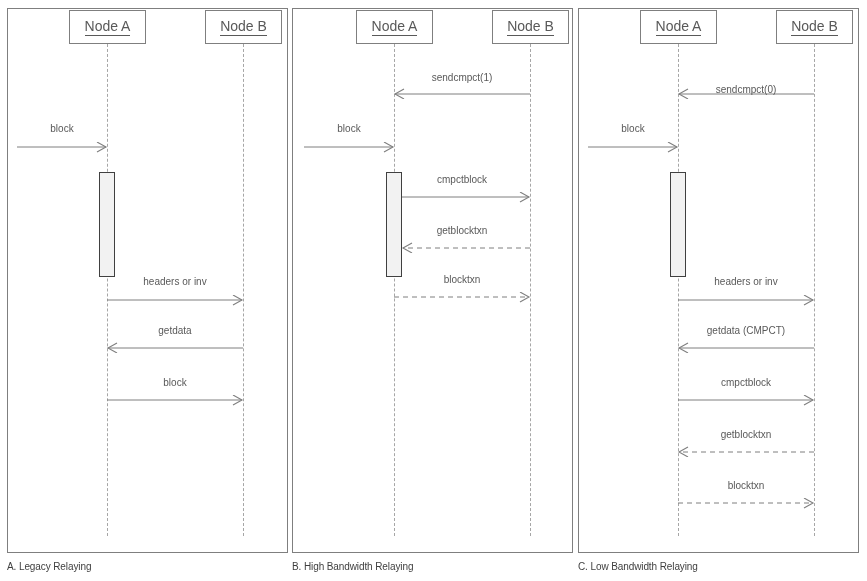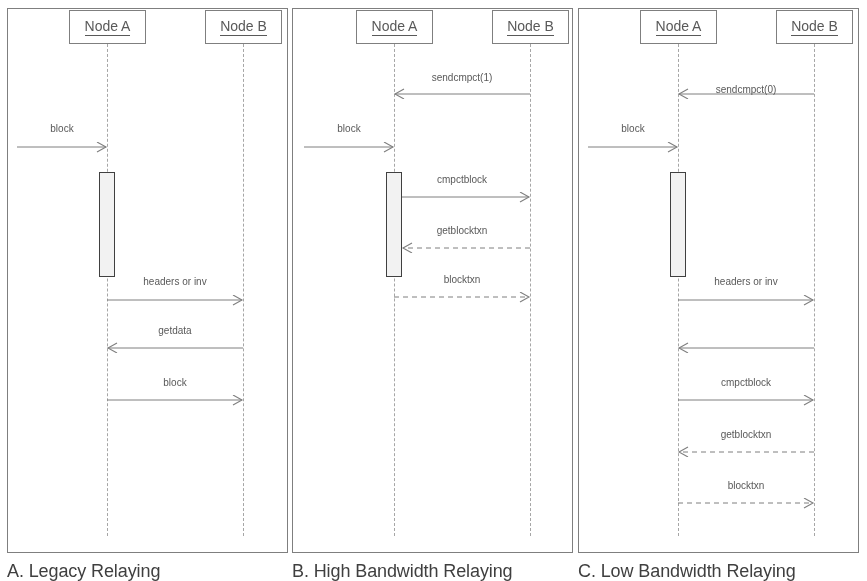--- a/index.html
+++ b/index.html
@@ -22,21 +22,21 @@
     height: 581px;
   }
   .panel {
     position: absolute;
     border: 1px solid #7f7f7f;
     box-sizing: border-box;
     background: #ffffff;
   }
   .caption {
     position: absolute;
-    font-size: 18px;
+    font-size: 10px;
     color: #3f3f3f;
     white-space: nowrap;
     letter-spacing: -0.1px;
   }
   .node-box {
     position: absolute;
     border: 1px solid #7f7f7f;
     box-sizing: border-box;
     background: #ffffff;
     display: flex;
@@ -136,20 +136,21 @@
   </div>
   <div class="node-box" style="left:776px; top:10px; width:77px; height:34px;">
     <span>Node B</span>
   </div>
 
   <div class="activation" style="left:670px; top:172px; width:16px; height:105px;"></div>
 
   <div class="msg-label" style="left:678px; top:84px; width:136px;">sendcmpct(0)</div>
   <div class="msg-label" style="left:588px; top:123px; width:90px;">block</div>
   <div class="msg-label" style="left:678px; top:276px; width:136px;">headers or inv</div>
+  <div class="msg-label" style="left:673px; top:325px; width:146px;">getdata (CMPCT)</div>
   <div class="msg-label" style="left:678px; top:377px; width:136px;">cmpctblock</div>
   <div class="msg-label" style="left:678px; top:429px; width:136px;">getblocktxn</div>
   <div class="msg-label" style="left:678px; top:480px; width:136px;">blocktxn</div>
 
   <svg class="arrows" viewBox="0 0 867 581">
     <defs>
       <marker id="ah-r" markerWidth="12" markerHeight="12" refX="10" refY="5" orient="auto" markerUnits="userSpaceOnUse">
         <path d="M1,0 L10,5 L1,10" fill="none" stroke="#7f7f7f" stroke-width="1.1"></path>
       </marker>
       <marker id="ah-l" markerWidth="12" markerHeight="12" refX="10" refY="5" orient="auto" markerUnits="userSpaceOnUse">

